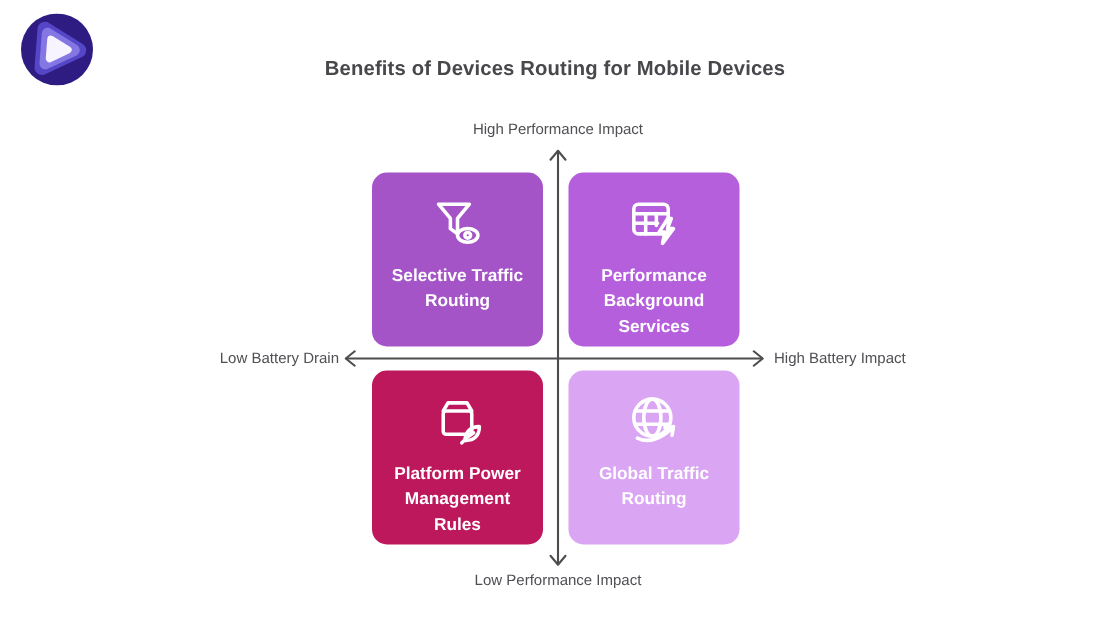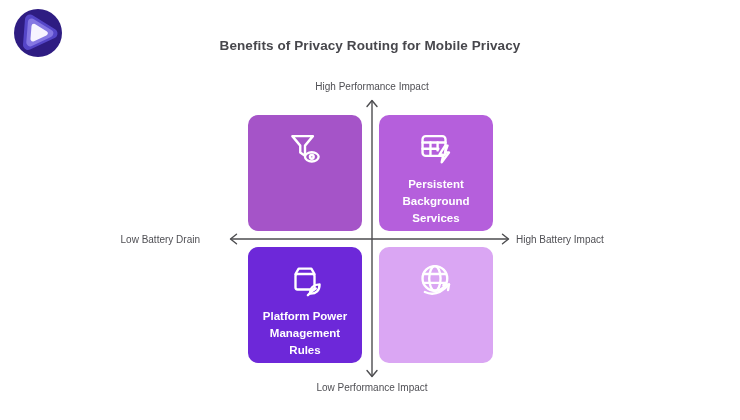--- a/index.html
+++ b/index.html
@@ -31,21 +31,21 @@
     width: 740px; height: 420px;
   }
   .axis-label {
     position: absolute;
     font-size: 10px;
     color: #4f4f54;
     white-space: nowrap;
   }
   .axis-label.top    { left: 372px; top: 81px;  transform: translateX(-50%); }
   .axis-label.bottom { left: 372px; top: 382px; transform: translateX(-50%); text-align: right; }
-  .axis-label.left   { right: 540px; top: 234px; margin-left: 42px; }
+  .axis-label.left   { right: 514px; top: 234px; margin-left: 42px; }
   .axis-label.right  { left: 516px;  top: 234px; }
   .card {
     position: absolute;
     width: 114px; height: 116px;
     border-radius: 10px;
     display: flex;
     flex-direction: column;
     align-items: center;
     padding: 14px 8px 8px 8px;
   }
@@ -73,21 +73,21 @@
     <path d="M16 10.5 L38.5 24.5 L14 36 Z" fill="#5546c8" stroke="#5546c8" stroke-width="10" stroke-linejoin="round"></path>
     <g transform="translate(24 24) scale(0.78) translate(-24 -24)">
       <path d="M16 10.5 L38.5 24.5 L14 36 Z" fill="#8577e3" stroke="#8577e3" stroke-width="10" stroke-linejoin="round"></path>
     </g>
     <g transform="translate(24 24) scale(0.5) translate(-24 -24)">
       <path d="M16 10.5 L38.5 24.5 L14 36 Z" fill="#f7f4ff" stroke="#f7f4ff" stroke-width="10" stroke-linejoin="round"></path>
     </g>
   </svg>
 </div>
 
-<h1 class="title">Benefits of Privacy Routing for Mobile Privacy</h1>
+<h1 class="title">Benefits of Devices Routing for Mobile Devices</h1>
 
 <svg class="axes-svg" viewBox="0 0 740 420">
   <g stroke="#4d4d50" stroke-width="1.4" fill="none" stroke-linecap="round" stroke-linejoin="round">
     <path d="M372 101 L372 376"></path>
     <path d="M367 106.5 L372 100.5 L377 106.5"></path>
     <path d="M367 370.5 L372 376.5 L377 370.5"></path>
     <path d="M231 239 L508 239"></path>
     <path d="M236.5 234.2 L230.5 239 L236.5 243.8"></path>
     <path d="M502.5 234.2 L508.5 239 L502.5 243.8"></path>
   </g>
@@ -99,37 +99,38 @@
 <div class="axis-label right">High Battery Impact</div>
 
 <div class="card tl" style="background: rgb(165, 84, 200);">
   <span class="icon">
     <svg viewBox="0 0 24 24" fill="none" stroke="#ffffff" stroke-width="1.5" stroke-linecap="round" stroke-linejoin="round">
       <path d="M4 4.5 h13 l-5 6 v6.5 l-3 -2.2 v-4.3 z"></path>
       <ellipse cx="16.3" cy="17.6" rx="4.3" ry="2.9"></ellipse>
       <circle cx="16.3" cy="17.6" r="1.2"></circle>
     </svg>
   </span>
+  <span class="card-label">Selective Traffic Routing</span>
 </div>
 
 <div class="card tr" style="background: rgb(181, 95, 220);">
   <span class="icon">
     <svg viewBox="0 0 24 24" fill="none" stroke="#ffffff" stroke-width="1.5" stroke-linecap="round" stroke-linejoin="round">
       <rect x="3.5" y="4.5" width="14.5" height="12.5" rx="2"></rect>
       <line x1="3.5" y1="8.5" x2="18" y2="8.5"></line>
       <line x1="3.5" y1="12.5" x2="13.5" y2="12.5"></line>
       <line x1="8.5" y1="8.5" x2="8.5" y2="17"></line>
       <line x1="13" y1="8.5" x2="13" y2="13.5"></line>
       <path d="M17.8 10.5 l-3.6 5.7 h2.4 l-1 4.8 l4.6 -6.2 h-2.5 l1.6 -4.3 z"></path>
     </svg>
   </span>
-  <span class="card-label">Persistent Background Services</span>
+  <span class="card-label">Performance Background Services</span>
 </div>
 
-<div class="card bl" style="background: #6d28d9; align-items: center;">
+<div class="card bl" style="background: #be185d; align-items: center;">
   <span class="icon">
     <svg viewBox="0 0 24 24" fill="none" stroke="#ffffff" stroke-width="1.5" stroke-linecap="round" stroke-linejoin="round">
       <path d="M6 8.2 L8 4.8 h8 l2 3.4"></path>
       <rect x="6" y="8.2" width="12" height="9.8" rx="1.2"></rect>
       <path d="M15.2 20.6 C15.2 17 17.6 14.8 21.2 14.8 C21.2 18.6 19 20.8 15.2 20.6 Z"></path>
       <path d="M13.8 21.6 C15.2 20 16.8 18.6 18.8 17.4"></path>
     </svg>
   </span>
   <span class="card-label">Platform Power Management Rules</span>
 </div>
@@ -138,13 +139,14 @@
   <span class="icon">
     <svg viewBox="0 0 24 24" fill="none" stroke="#ffffff" stroke-width="1.5" stroke-linecap="round" stroke-linejoin="round">
       <circle cx="11.3" cy="11" r="7.8"></circle>
       <ellipse cx="11.3" cy="11" rx="3.6" ry="7.8"></ellipse>
       <line x1="4.2" y1="8.2" x2="18.4" y2="8.2"></line>
       <line x1="4.2" y1="13.8" x2="18.4" y2="13.8"></line>
       <path d="M5 19.6 C9 21.5 14.5 21 20.2 14.8"></path>
       <path d="M16.6 15.2 L20.2 14.8 L19.6 18.4"></path>
     </svg>
   </span>
+  <span class="card-label">Global Traffic Routing</span>
 </div>
 
 </body></html>

